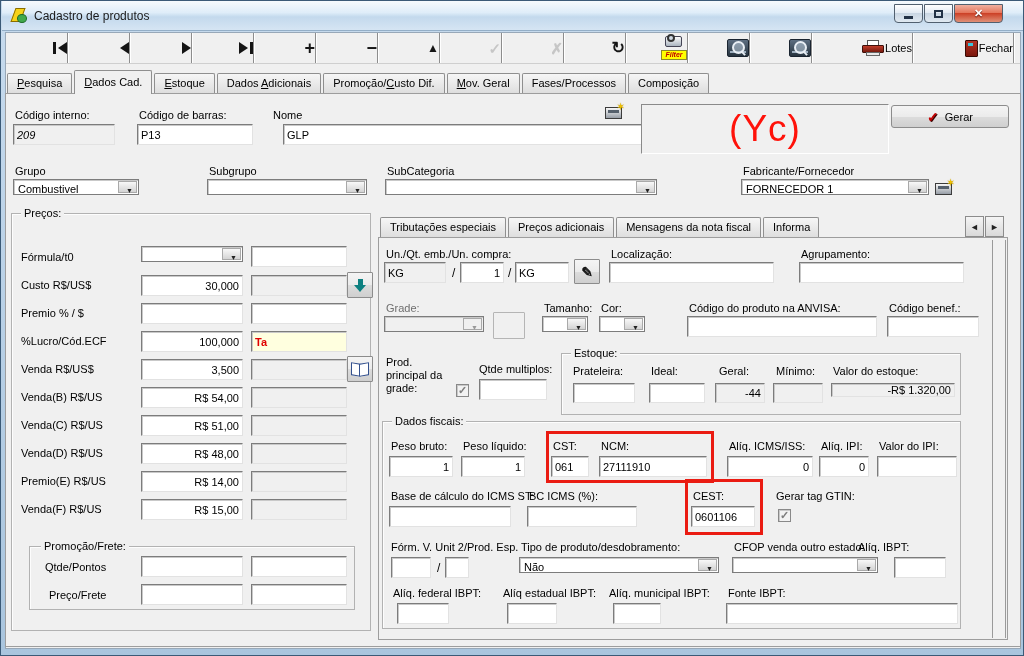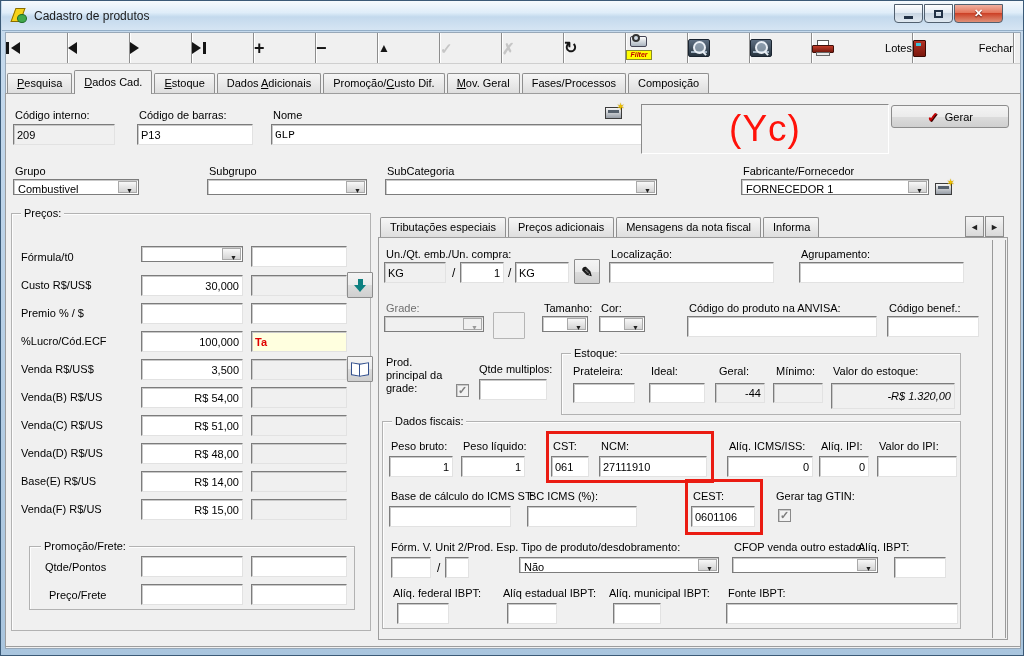--- a/index.html
+++ b/index.html
@@ -12,21 +12,21 @@
   .title-text{font-size:12px;color:#1a1a1a}
   .wbtn{position:absolute;top:3px;height:19px;border:1px solid #51606f;border-radius:0 0 4px 4px;
     background:linear-gradient(#ffffff,#e3ebf3 45%,#c9d6e3 50%,#e0e9f1);display:flex;align-items:center;justify-content:center}
   .wbtn.close{background:linear-gradient(#f0b0a0,#e4765c 45%,#cc4228 50%,#e09077)}
   .min-glyph{width:9px;height:3px;background:#223246;margin-top:8px}
   .max-glyph{width:9px;height:8px;border:2px solid #223246}
   .g-close::before{content:"\2715";color:#fff;font-weight:bold;font-size:11px;text-shadow:0 1px 1px #5c1006}
   .client{position:absolute;left:4px;top:31px;width:1016px;height:617px;background:#f0f0f0;border:1px solid #98a8b8}
   .toolbar{position:absolute;left:5px;top:32px;width:1014px;height:31px;background:#f0f0f0;
     border-bottom:1px solid #cfcfcf;display:flex}
-  .tb{flex:0 0 62px;display:flex;align-items:center;justify-content:space-between;gap:1px;
+  .tb{flex:0 0 62px;display:flex;align-items:center;justify-content:flex-end;gap:1px;
     border-right:1px solid #8d8d8d;box-shadow:1px 0 0 #fff;height:100%;cursor:default}
   .tb.wide{flex:0 0 101px}
   .g{font-weight:bold;color:#151515;line-height:1}
   .g-plus::before{content:"+";font-size:18px}
   .g-minus::before{content:"\2212";font-size:18px}
   .g-up::before{content:"\25B2";font-size:12px}
   .g-post::before{content:"\2713";font-size:15px}
   .g-cancel::before{content:"\2717";font-size:15px}
   .g-refresh::before{content:"\21BB";font-size:16px}
   .g-pencil::before{content:"\270E";font-size:14px}
@@ -205,25 +205,25 @@
     <div class="tab"><u>E</u>stoque</div>
     <div class="tab">Dados <u>A</u>dicionais</div>
     <div class="tab">Promoção/<u>C</u>usto Dif.</div>
     <div class="tab"><u>M</u>ov. Geral</div>
     <div class="tab">Fases/Processos</div>
     <div class="tab">Composição</div>
   </div>
   <div class="page" style="left:4px;top:92px;width:1016px;height:554px"></div>
 
   <div class="lb" style="left:14px;top:108px">Código interno:</div>
-  <input class="in gray" style="left: 12px; top: 123px; width: 102px;" readonly="" value="209">
+  <input class="in gray" style="left: 12px; top: 123px; width: 102px; font-style: italic;" readonly="" value="209">
   <div class="lb" style="left:138px;top:108px">Código de barras:</div>
   <input class="in" style="left: 136px; top: 123px; width: 116px;" value="P13">
   <div class="lb" style="left:272px;top:108px">Nome</div>
-  <input class="in" style="left: 270px; top: 123px; width: 388px; font-family: Liberation Mono, monospace;" value="GLP">
+  <input class="in" style="left: 282px; top: 123px; width: 388px;" value="GLP">
   <span class="ic-reg" style="position:absolute;left:604px;top:106px"></span>
 
   <div class="ycpanel" style="left:640px;top:103px;width:248px;height:50px">
     <span class="yc-text">(Yc)</span>
   </div>
   <div class="btn" style="left:890px;top:104px;width:118px;height:23px">
     <span class="g-check"></span>
     <span>Gerar</span>
   </div>
 
@@ -271,21 +271,21 @@
 
   <div class="lb" style="left:20px;top:390px">Venda(B) R$/US</div>
   <input class="in num" style="left: 140px; top: 386px; width: 102px;" value="R$ 54,00">
   <input class="in gray" style="left: 250px; top: 386px; width: 96px;" readonly="">
   <div class="lb" style="left:20px;top:418px">Venda(C) R$/US</div>
   <input class="in num" style="left: 140px; top: 414px; width: 102px;" value="R$ 51,00">
   <input class="in gray" style="left: 250px; top: 414px; width: 96px;" readonly="">
   <div class="lb" style="left:20px;top:446px">Venda(D) R$/US</div>
   <input class="in num" style="left: 140px; top: 442px; width: 102px;" value="R$ 48,00">
   <input class="in gray" style="left: 250px; top: 442px; width: 96px;" readonly="">
-  <div class="lb" style="left:20px;top:474px">Base(E) R$/US</div>
+  <div class="lb" style="left:20px;top:474px">Premio(E) R$/US</div>
   <input class="in num" style="left: 140px; top: 470px; width: 102px;" value="R$ 14,00">
   <input class="in gray" style="left: 250px; top: 470px; width: 96px;" readonly="">
   <div class="lb" style="left:20px;top:502px">Venda(F) R$/US</div>
   <input class="in num" style="left: 140px; top: 498px; width: 102px;" value="R$ 15,00">
   <input class="in gray" style="left: 250px; top: 498px; width: 96px;" readonly="">
 
   <div class="gb" style="left:28px;top:545px;width:326px;height:64px"></div>
   <div class="gt" style="left:40px;top:539px">Promoção/Frete:</div>
   <div class="lb" style="left:44px;top:560px">Qtde/Pontos</div>
   <input class="in" style="left: 140px; top: 555px; width: 102px;">
@@ -344,21 +344,21 @@
   <div class="gt" style="left:570px;top:346px">Estoque:</div>
   <div class="lb" style="left:572px;top:364px">Prateleira:</div>
   <input class="in" style="left: 572px; top: 382px; width: 62px; height: 20px;" value="">
   <div class="lb" style="left:650px;top:364px">Ideal:</div>
   <input class="in" style="left: 648px; top: 382px; width: 56px; height: 20px;" value="">
   <div class="lb" style="left:718px;top:364px">Geral:</div>
   <input class="in gray num" style="left: 714px; top: 382px; width: 50px; height: 20px;" readonly="" value="-44">
   <div class="lb" style="left:775px;top:364px">Mínimo:</div>
   <input class="in gray" style="left: 772px; top: 382px; width: 50px; height: 20px;" readonly="" value="">
   <div class="lb" style="left:832px;top:364px">Valor do estoque:</div>
-  <input class="in gray num" style="left: 830px; top: 382px; width: 124px; height: 26px; font-style: italic;" readonly="" value="-R$ 1.320,00">
+  <input class="in gray num" style="left: 830px; top: 382px; width: 124px; height: 14px;" readonly="" value="-R$ 1.320,00">
 
   <div class="gb" style="left:381px;top:420px;width:579px;height:208px"></div>
   <div class="gt" style="left:391px;top:414px">Dados fiscais:</div>
 
   <div class="lb" style="left:390px;top:439px">Peso bruto:</div>
   <input class="in num" style="left: 388px; top: 455px; width: 64px;" value="1">
   <div class="lb" style="left:462px;top:439px">Peso líquido:</div>
   <input class="in num" style="left: 460px; top: 455px; width: 64px;" value="1">
   <div class="lb" style="left:552px;top:439px">CST:</div>
   <input class="in" style="left: 550px; top: 455px; width: 38px;" value="061">

